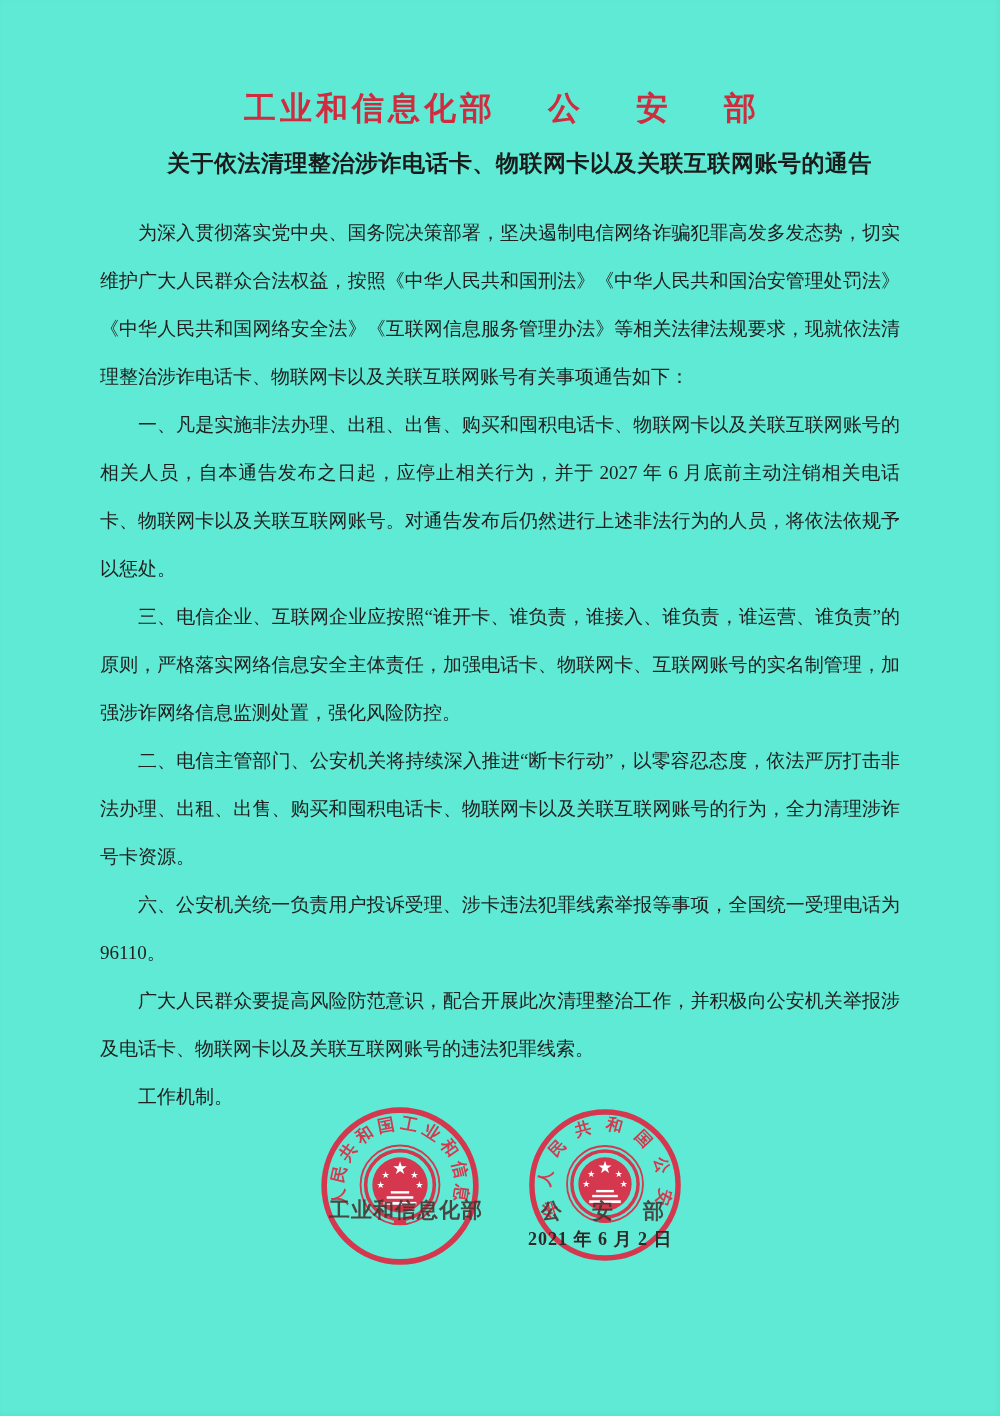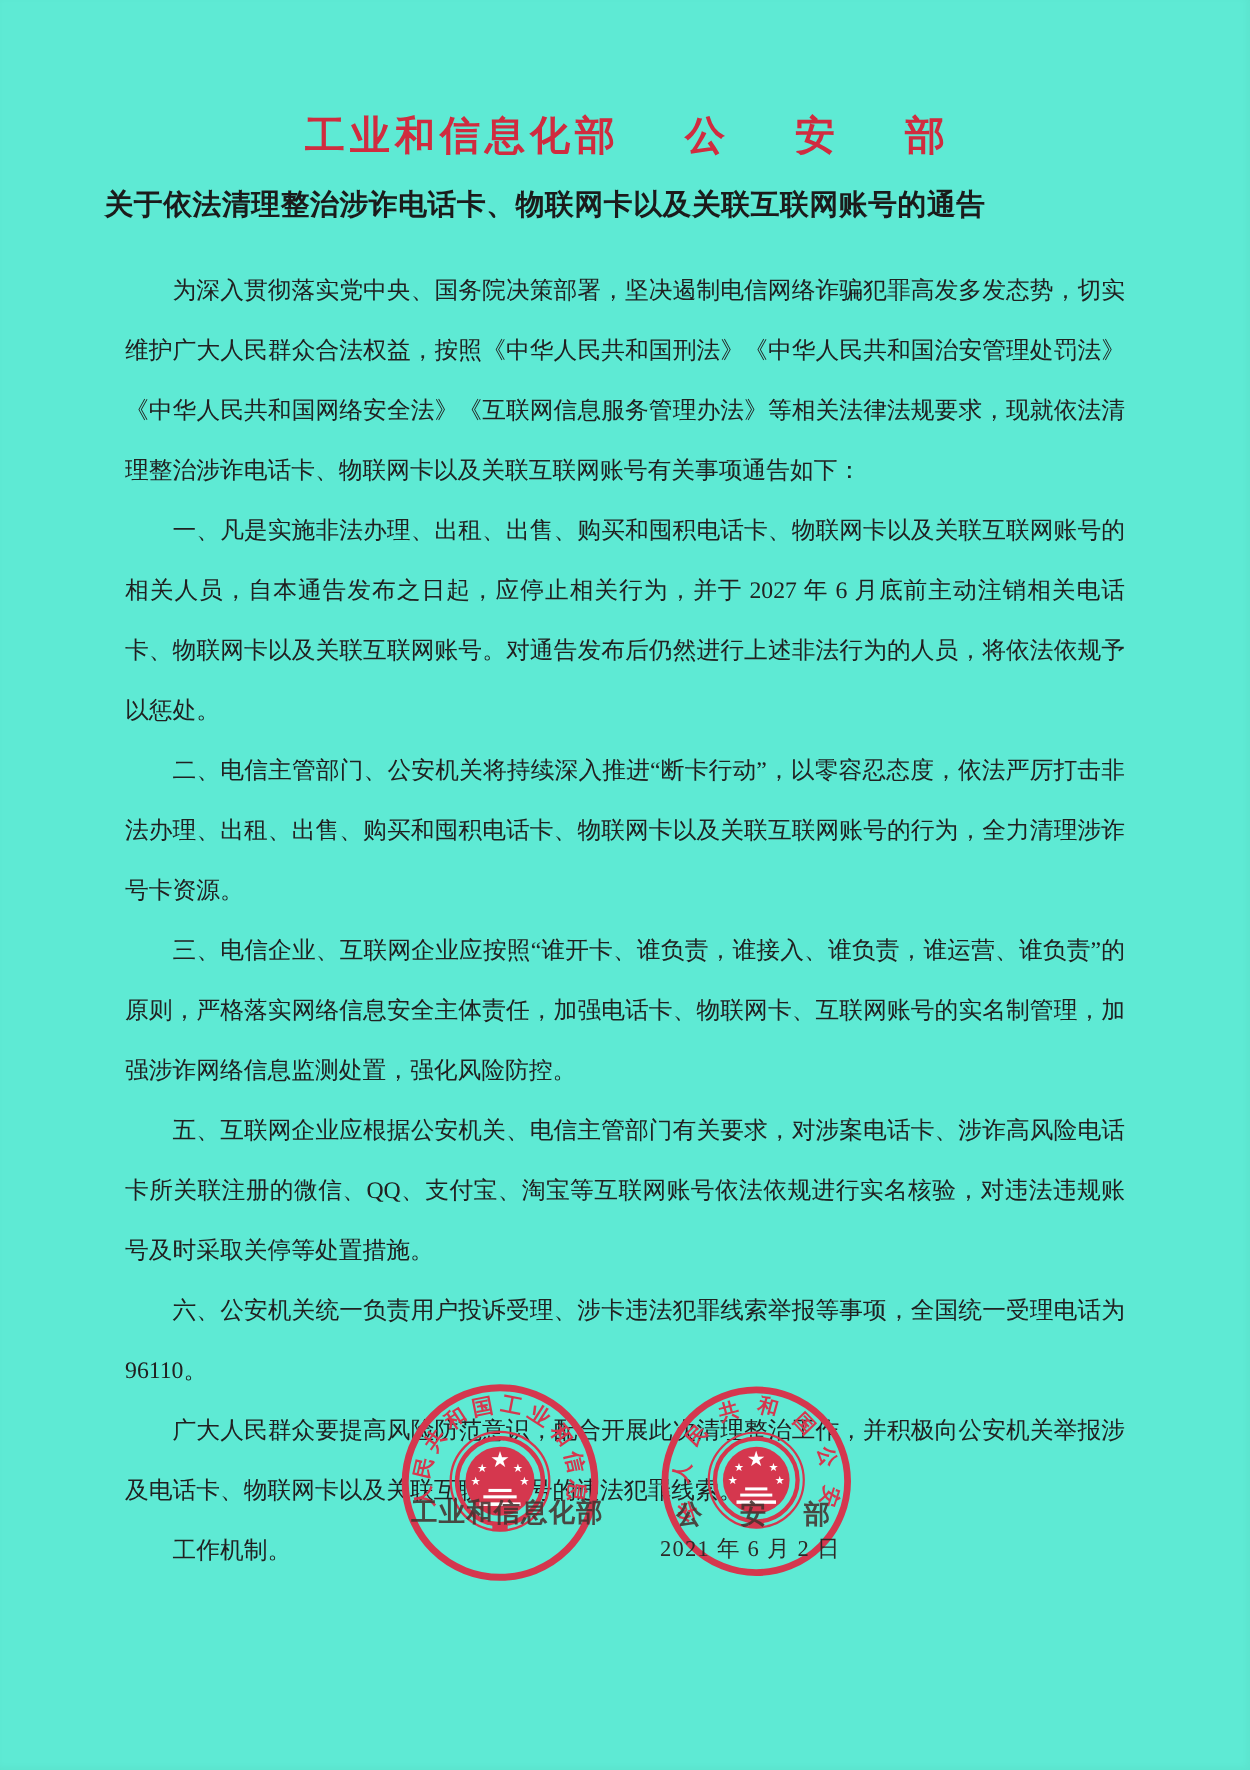--- a/index.html
+++ b/index.html
@@ -20,21 +20,21 @@
     font-weight:bold;
     font-size:32px;
     line-height:36px;
     white-space:nowrap;
   }
   .ministry-left{letter-spacing:4px;}
   .ministry-right{letter-spacing:56px; margin-right:-56px;}
   
   .doc-title{
     position:absolute; top:148px; left:0; width:872px;
-    text-align:center;
+    text-align:right;
     font-size:23px; font-weight:bold; color:#1b1b1b;
     letter-spacing:0.5px;
     margin:0;
   }
   
   .body-text{
     position:absolute; top:209px; left:100px; width:800px;
     font-size:19px; line-height:48px;
     text-align:justify;
   }
@@ -54,40 +54,40 @@
     color:#46322f;
     opacity:0.88;
     white-space:nowrap;
   }
   .signature-left{left:329px; top:1196px; letter-spacing:1px;}
   .signature-right{left:541px; top:1197px; letter-spacing:30px;}
   .seal-date{
     position:absolute; left:528px; top:1227px;
     font-size:18px; color:#2d2927; letter-spacing:1px;
     white-space:nowrap;
+    font-weight:bold;
   }
 </style>
 </head>
 <body>
 
 <div class="page">
 
   <div class="ministry-row">
     <span class="ministry-left">工业和信息化部</span>
     <span class="ministry-right">公安部</span>
   </div>
 
   <h1 class="doc-title">关于依法清理整治涉诈电话卡、物联网卡以及关联互联网账号的通告</h1>
 
   <div class="body-text">
     <p>为深入贯彻落实党中央、国务院决策部署，坚决遏制电信网络诈骗犯罪高发多发态势，切实维护广大人民群众合法权益，按照《中华人民共和国刑法》《中华人民共和国治安管理处罚法》《中华人民共和国网络安全法》《互联网信息服务管理办法》等相关法律法规要求，现就依法清理整治涉诈电话卡、物联网卡以及关联互联网账号有关事项通告如下：</p>
     <p>一、凡是实施非法办理、出租、出售、购买和囤积电话卡、物联网卡以及关联互联网账号的相关人员，自本通告发布之日起，应停止相关行为，并于 2027 年 6 月底前主动注销相关电话卡、物联网卡以及关联互联网账号。对通告发布后仍然进行上述非法行为的人员，将依法依规予以惩处。</p>
+    <p>三、电信企业、互联网企业应按照“谁开卡、谁负责，谁接入、谁负责，谁运营、谁负责”的原则，严格落实网络信息安全主体责任，加强电话卡、物联网卡、互联网账号的实名制管理，加强涉诈网络信息监测处置，强化风险防控。</p>
     <p>二、电信主管部门、公安机关将持续深入推进“断卡行动”，以零容忍态度，依法严厉打击非法办理、出租、出售、购买和囤积电话卡、物联网卡以及关联互联网账号的行为，全力清理涉诈号卡资源。</p>
-    <p>三、电信企业、互联网企业应按照“谁开卡、谁负责，谁接入、谁负责，谁运营、谁负责”的原则，严格落实网络信息安全主体责任，加强电话卡、物联网卡、互联网账号的实名制管理，加强涉诈网络信息监测处置，强化风险防控。</p>
-    <p>五、互联网企业应根据公安机关、电信主管部门有关要求，对涉案电话卡、涉诈高风险电话卡所关联注册的微信、QQ、支付宝、淘宝等互联网账号依法依规进行实名核验，对违法违规账号及时采取关停等处置措施。</p>
     <p>六、公安机关统一负责用户投诉受理、涉卡违法犯罪线索举报等事项，全国统一受理电话为 96110。</p>
     <p>广大人民群众要提高风险防范意识，配合开展此次清理整治工作，并积极向公安机关举报涉及电话卡、物联网卡以及关联互联网账号的违法犯罪线索。</p>
     <p>工作机制。</p>
   </div>
 
   <div class="seal-area">
 
     <svg class="seal-svg seal-left" width="164" height="164" viewBox="0 0 160 160">
       <defs>
         <path id="arcL" d="M 30.2 103.2 A 55 55 0 1 1 129.8 103.2" fill="none"></path>

